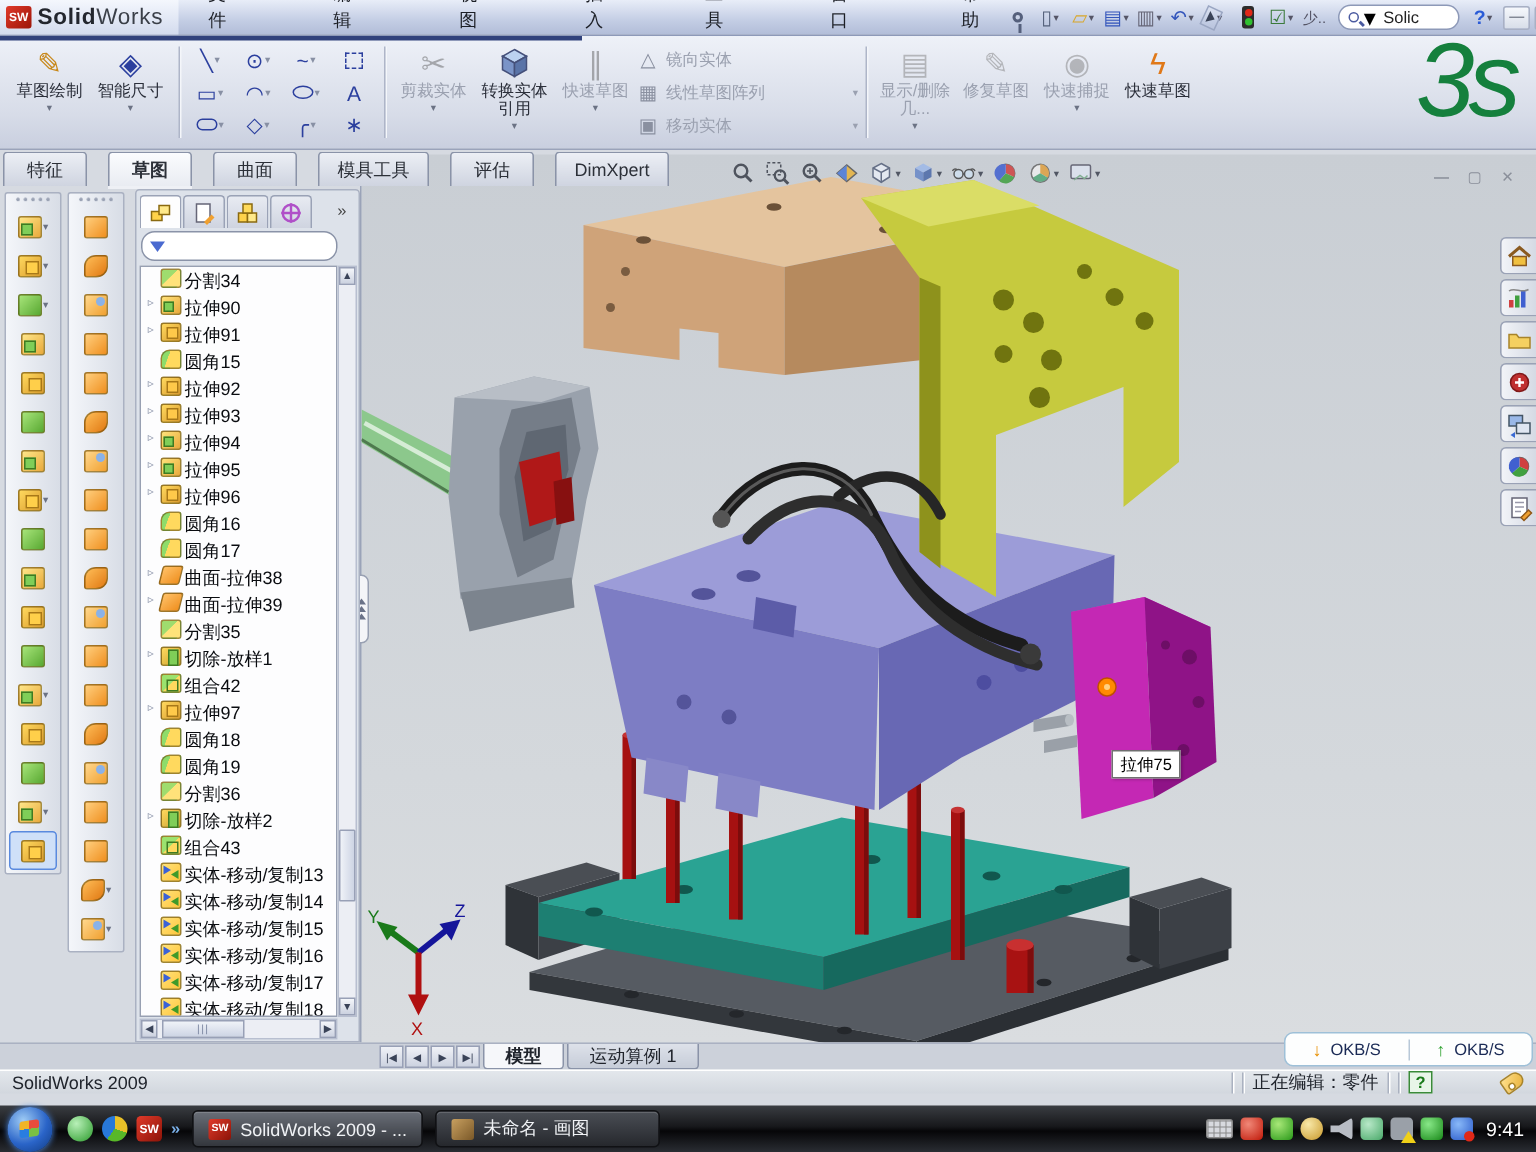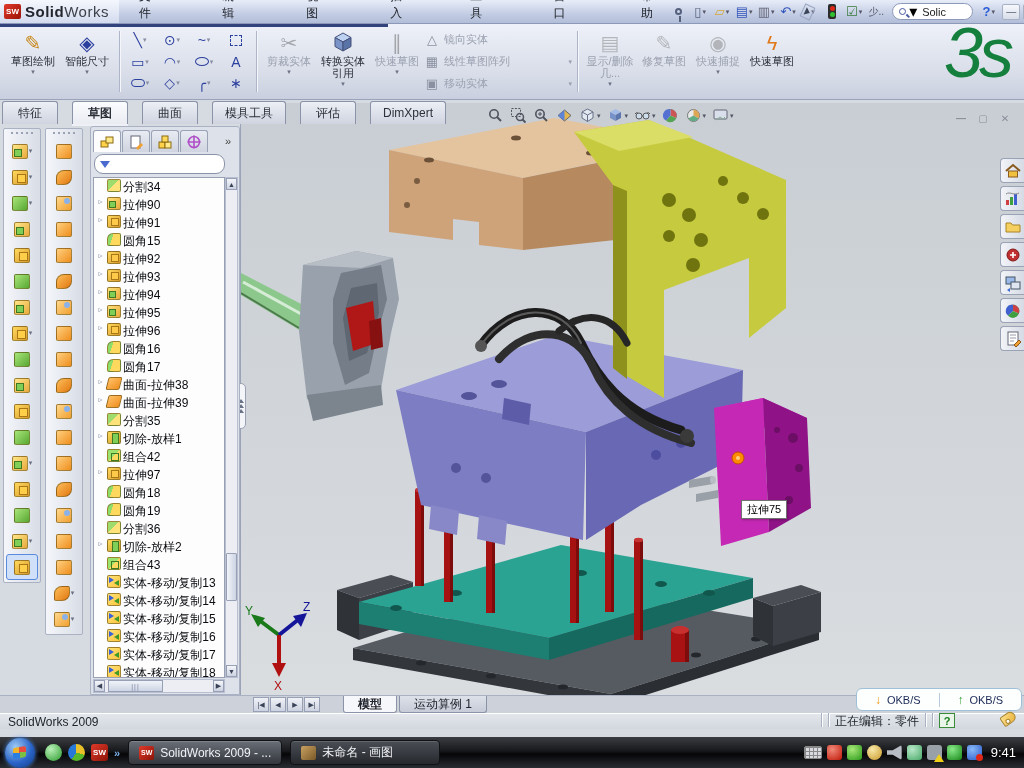--- a/index.html
+++ b/index.html
@@ -148,32 +148,32 @@
     padding:1px 5px;box-shadow:1px 1px 2px rgba(0,0,0,.25);}
   .netwidget{position:absolute;left:856px;top:688px;width:166px;height:23px;background:#fdfefe;border:1px solid #9ec0d8;
     border-radius:6px;display:flex;align-items:center;font-size:11px;color:#1a2a55;z-index:9;}
   .netcell{flex:1;display:flex;align-items:center;justify-content:center;gap:6px;}
   .netdiv{width:1px;height:14px;background:#b8c8d8;}
   .arr-down{color:#e8940a;font-size:12px;font-weight:bold;}
   .arr-up{color:#2aa02a;font-size:12px;font-weight:bold;}
 
   
   .doctabrow{position:absolute;left:0;top:695px;width:1024px;height:18px;background:#ccd1da;border-top:1px solid #aab1c2;
-    display:flex;align-items:flex-start;gap:21px;}
+    display:flex;align-items:flex-start;}
   .navbtns{margin-left:253px;display:flex;gap:1px;padding-top:1px;}
   .nbtn{width:16px;height:15px;background:linear-gradient(#f0f2f7,#ccd2e0);border:1px solid #98a0b6;font-size:7px;color:#3a4358;
     display:flex;align-items:center;justify-content:center;}
   .dtab{padding:0 14px;height:17px;display:flex;align-items:center;font-size:12px;color:#20242c;
     background:linear-gradient(#dde1e9,#c6ccd8);border:1px solid #8a93a8;border-top:none;margin-left:2px;border-radius:0 0 3px 3px;}
   .dtab.active{background:#f6f7fa;font-weight:bold;}
 
   
   .statusbar{position:absolute;left:0;top:713px;width:1024px;height:16px;background:linear-gradient(#e3e7ec,#d2d7de);
     border-top:1px solid #fff;display:flex;align-items:center;font-size:12px;color:#20242c;padding:0 8px;}
-  .sb-right{margin-left:auto;display:flex;align-items:flex-start;gap:6px;}
+  .sb-right{margin-left:auto;display:flex;align-items:center;gap:6px;}
   .sbsep{width:1px;height:14px;background:#aab1c0;box-shadow:1px 0 0 #fff;}
   .helpbox{width:16px;height:15px;background:#e8f5e8;border:1px solid #3a8a3a;color:#1a7a1a;font-weight:bold;font-size:11px;
     display:flex;align-items:center;justify-content:center;}
   .tagicon{width:15px;height:11px;background:linear-gradient(135deg,#ffe08a,#e8b23c);border:1px solid #a8842a;
     border-radius:2px 6px 6px 2px;transform:rotate(-35deg);position:relative;}
   .tagicon:after{content:"";position:absolute;left:2px;top:4px;width:3px;height:3px;background:#fff;border-radius:50%;border:1px solid #a8842a;}
 
   
   .taskbar{position:absolute;left:0;top:737px;width:1024px;height:31px;
     background:linear-gradient(#3a3d42,#17181b 45%,#060608 55%,#2a2d33);display:flex;align-items:center;}

